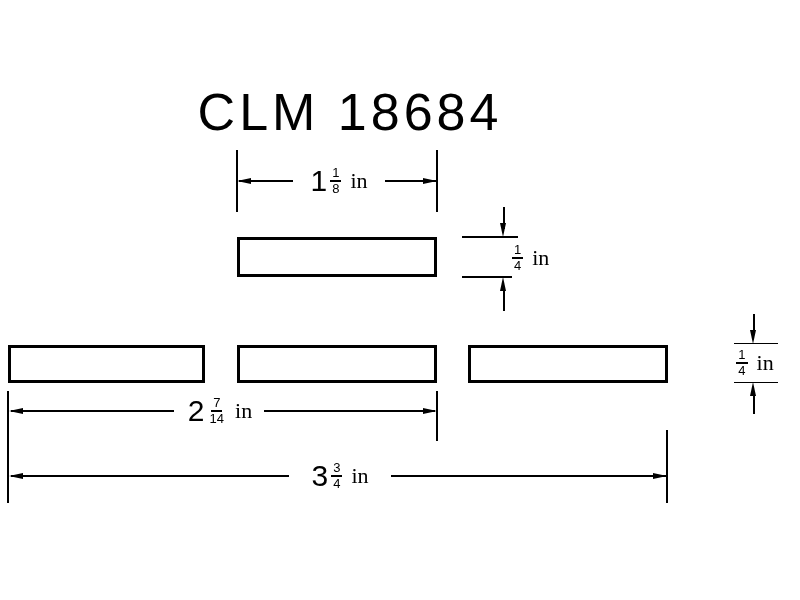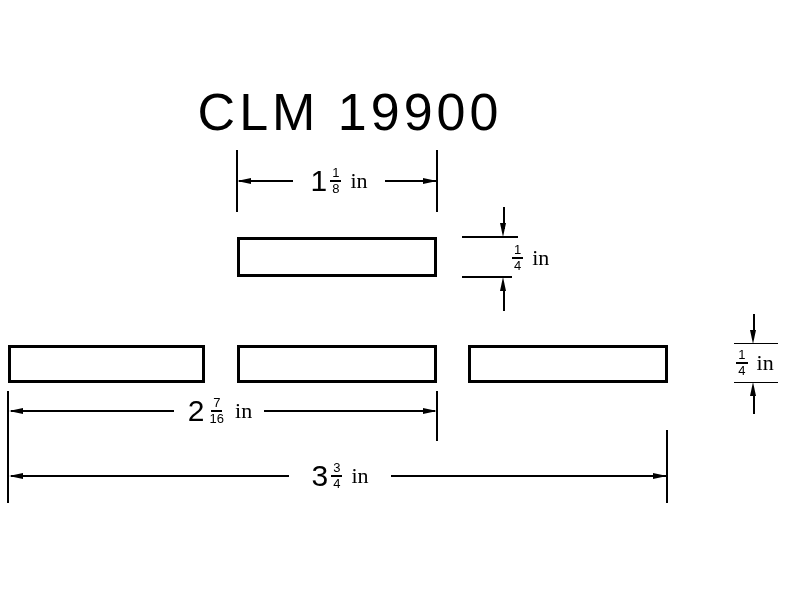--- a/index.html
+++ b/index.html
@@ -37,21 +37,21 @@
   .frac:first-child { margin-left: 0; }
   .frac .num { font-size: 13px; border-bottom: 2px solid #000; padding: 0 2px; }
   .frac .den { font-size: 13px; padding: 0 2px; }
   .unit { font-size: 22px; margin-left: 9px; line-height: 1; font-family: Liberation Serif, serif; }
 </style>
 </head>
 <body>
 
 <div class="canvas">
 
-  <div class="title">CLM 19900</div>
+  <div class="title">CLM 18684</div>
 
   <div class="group">
     <div class="vline" style="left:236px;top:150px;height:62px"></div>
     <div class="vline" style="left:436px;top:150px;height:62px"></div>
     <div class="arrow left" style="left:237px;top:178px"></div>
     <div class="hline" style="left:239px;top:180px;width:56px"></div>
     <div class="dimtext" style="left:293px;top:159px;width:92px;height:44px">
       <span class="whole">1</span>
       <span class="frac">
         <span class="num">1</span>
@@ -103,21 +103,21 @@
 
   <div class="group">
     <div class="vline" style="left:7px;top:391px;height:112px"></div>
     <div class="vline" style="left:436px;top:391px;height:50px"></div>
     <div class="arrow left" style="left:9px;top:408px"></div>
     <div class="hline" style="left:11px;top:410px;width:165px"></div>
     <div class="dimtext" style="left:174px;top:389px;width:92px;height:44px">
       <span class="whole">2</span>
       <span class="frac">
         <span class="num">7</span>
-        <span class="den">16</span>
+        <span class="den">14</span>
       </span>
       <span class="unit">in</span>
     </div>
     <div class="hline" style="left:264px;top:410px;width:171px"></div>
     <div class="arrow right" style="left:423px;top:408px"></div>
   </div>
 
   <div class="group">
     <div class="vline" style="left:666px;top:430px;height:73px"></div>
     <div class="arrow left" style="left:9px;top:473px"></div>

